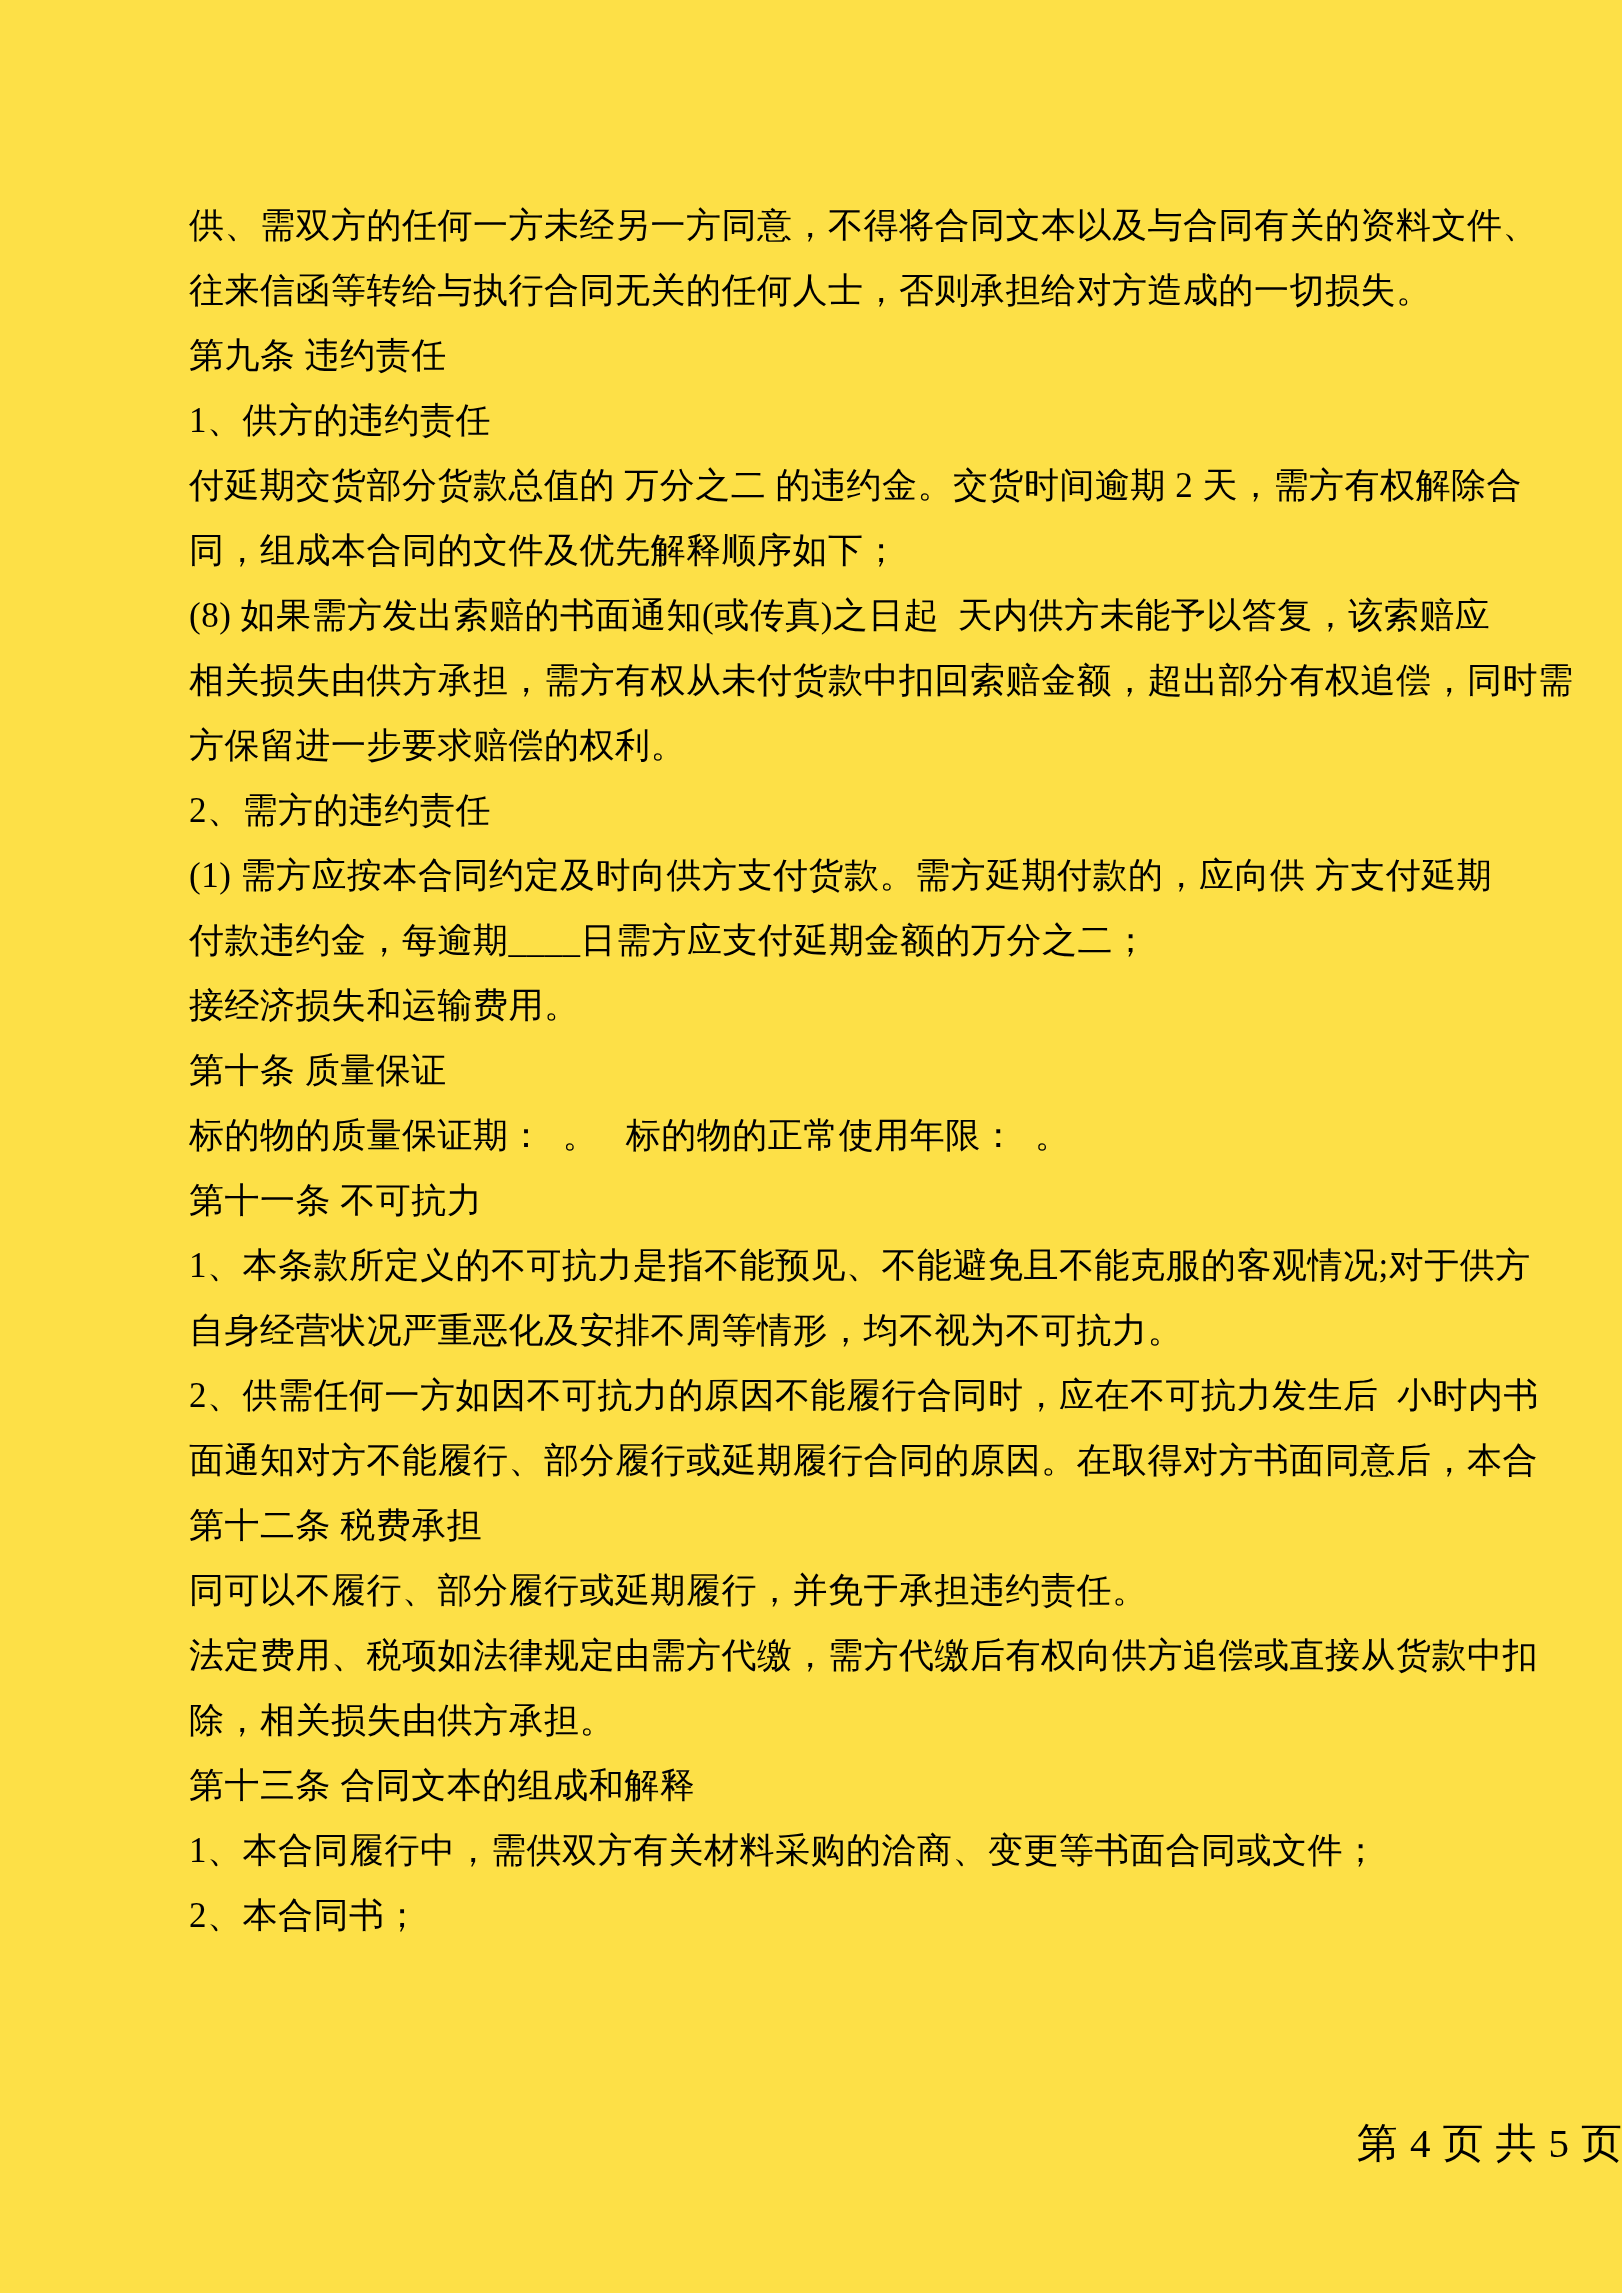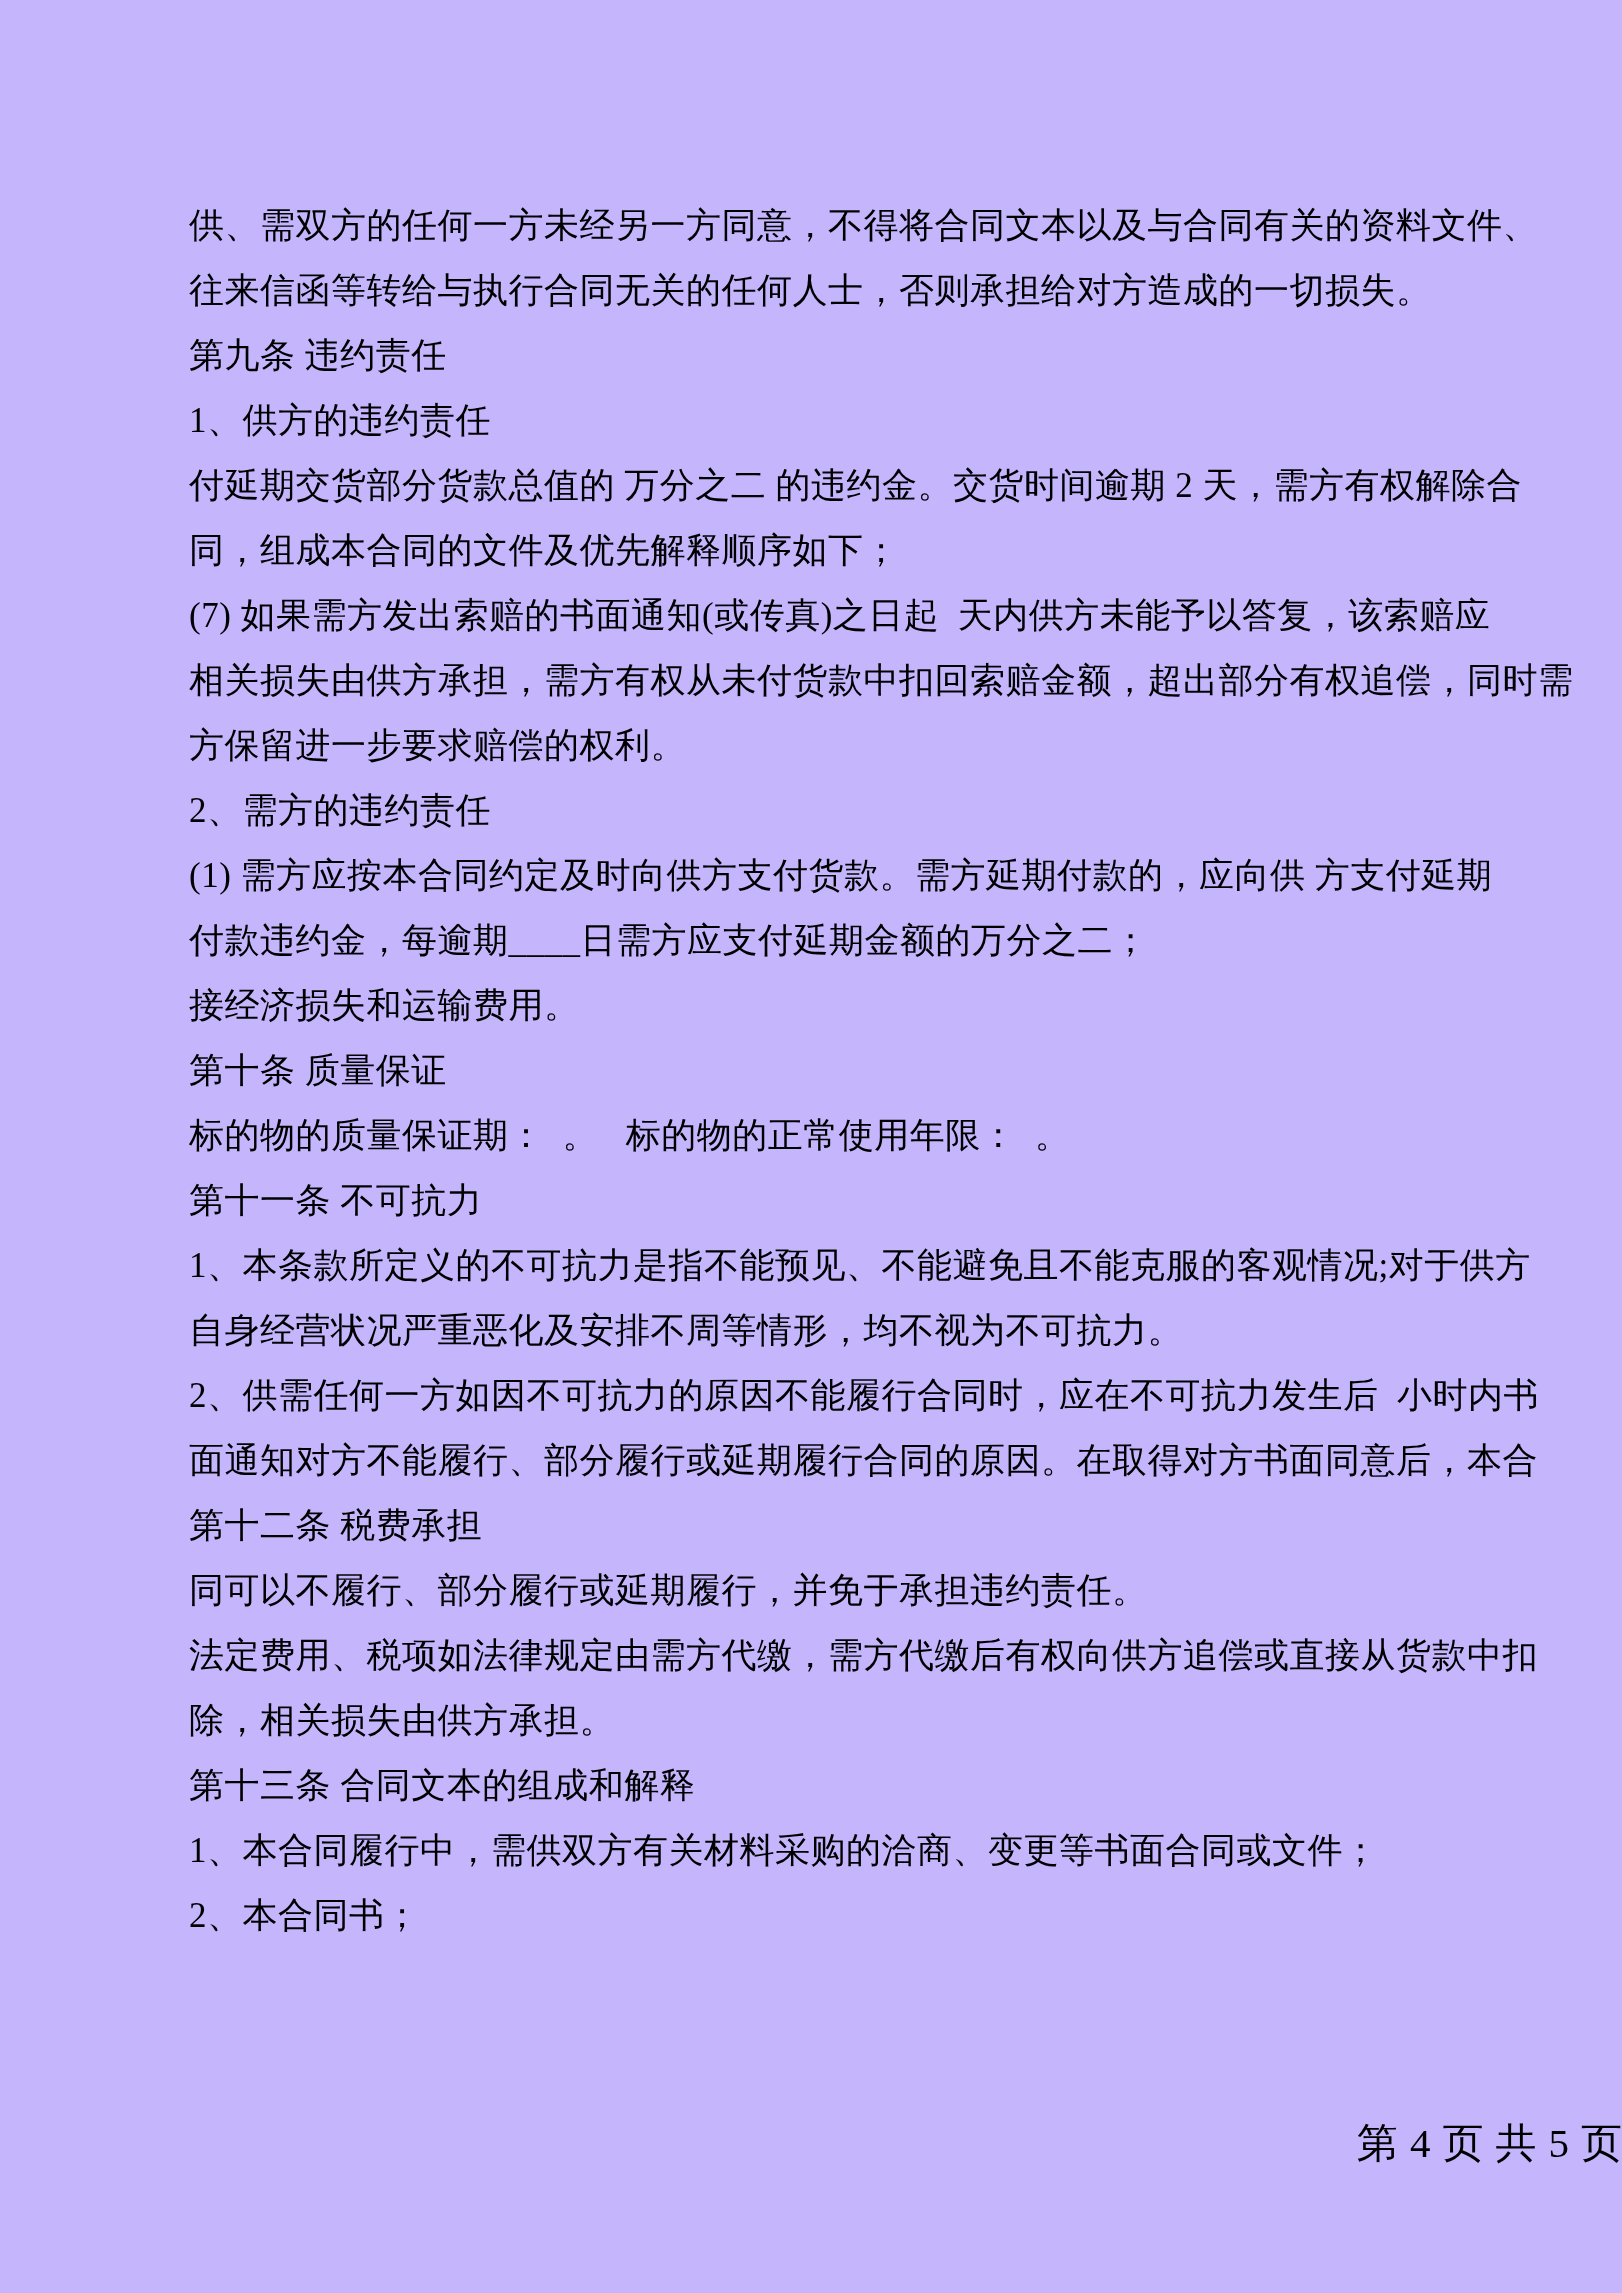--- a/index.html
+++ b/index.html
@@ -11,21 +11,21 @@
     width: 1623px;
     height: 2294px;
     position: relative;
     font-family: "Liberation Serif", "DejaVu Serif", serif;
     color: #000000;
     overflow: hidden;
   }
   .page {
     position: absolute;
     inset: 0;
-    background: #c4b5fd;
+    background: #fde047;
   }
   .body-text {
     position: absolute;
     left: 189px;
     top: 193px;
     width: 1336px;
     font-size: 35px;
     line-height: 65px;
     letter-spacing: 0.5px;
   }
@@ -48,21 +48,21 @@
 <body>
 
 <div class="page">
   <div class="body-text">
       <div class="line">供、需双方的任何一方未经另一方同意，不得将合同文本以及与合同有关的资料文件、</div>
       <div class="line">往来信函等转给与执行合同无关的任何人士，否则承担给对方造成的一切损失。</div>
       <div class="line">第九条 违约责任</div>
       <div class="line">1、供方的违约责任</div>
       <div class="line">付延期交货部分货款总值的 万分之二 的违约金。交货时间逾期 2 天，需方有权解除合</div>
       <div class="line">同，组成本合同的文件及优先解释顺序如下；</div>
-      <div class="line">(7) 如果需方发出索赔的书面通知(或传真)之日起  天内供方未能予以答复，该索赔应</div>
+      <div class="line">(8) 如果需方发出索赔的书面通知(或传真)之日起  天内供方未能予以答复，该索赔应</div>
       <div class="line">相关损失由供方承担，需方有权从未付货款中扣回索赔金额，超出部分有权追偿，同时需</div>
       <div class="line">方保留进一步要求赔偿的权利。</div>
       <div class="line">2、需方的违约责任</div>
       <div class="line">(1) 需方应按本合同约定及时向供方支付货款。需方延期付款的，应向供 方支付延期</div>
       <div class="line">付款违约金，每逾期____日需方应支付延期金额的万分之二；</div>
       <div class="line">接经济损失和运输费用。</div>
       <div class="line">第十条 质量保证</div>
       <div class="line">标的物的质量保证期：  。   标的物的正常使用年限：  。</div>
       <div class="line">第十一条 不可抗力</div>
       <div class="line">1、本条款所定义的不可抗力是指不能预见、不能避免且不能克服的客观情况;对于供方</div>

